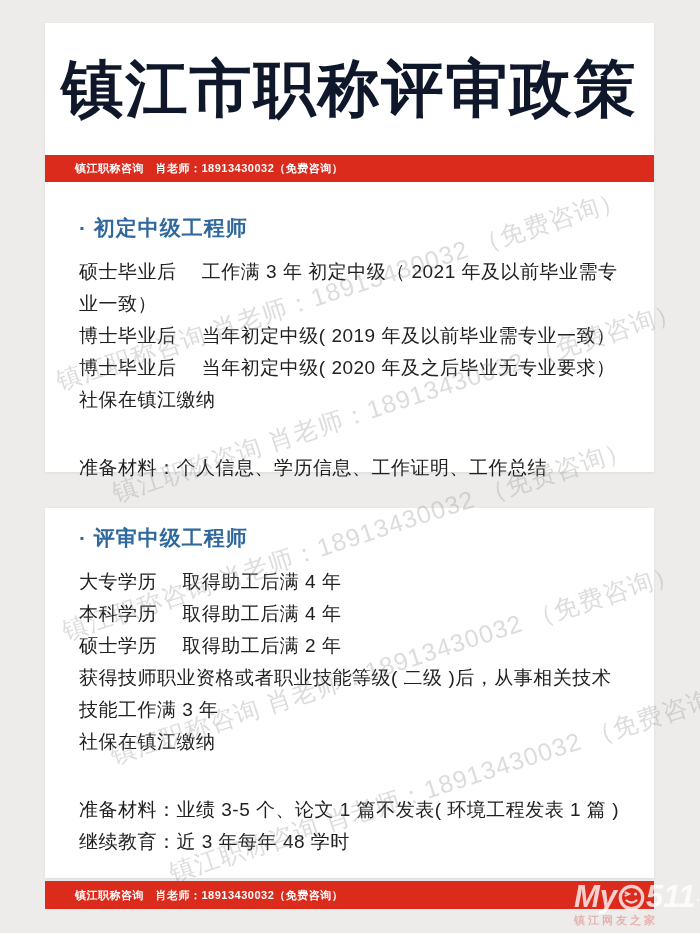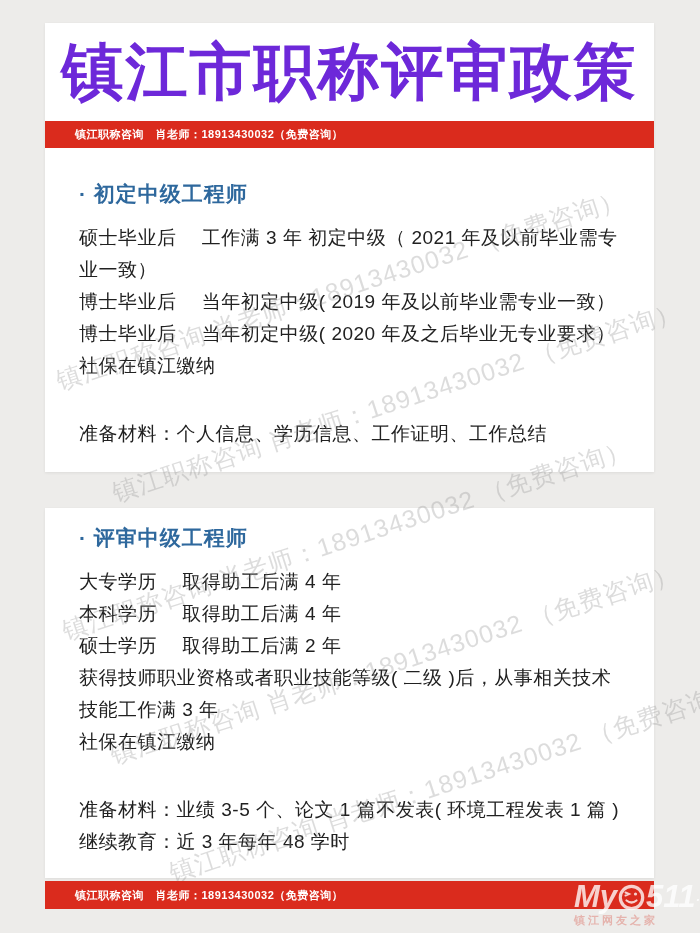--- a/index.html
+++ b/index.html
@@ -20,24 +20,24 @@
     left: 45px; width: 609px;
     background: #ffffff;
     box-shadow: 0 1px 3px rgba(0,0,0,0.07);
     z-index: 2;
   }
   .panel-top    { top: 23px;  height: 449px; }
   .panel-bottom { top: 508px; height: 370px; }
 
   .poster-title {
     margin: 0;
-    height: 98px;
+    height: 132px;
     display: flex; align-items: center; justify-content: center;
     font-size: 62px; font-weight: 700;
-    color: #6d28d9; letter-spacing: 2px;
+    color: #0f172a; letter-spacing: 2px;
     white-space: nowrap;
   }
   .red-banner {
     height: 27px;
     background: #da2b1d;
     color: #ffffff;
     display: flex; align-items: center;
     padding: 0 30px;
     font-size: 11px; font-weight: 700;
     letter-spacing: 0.5px;

